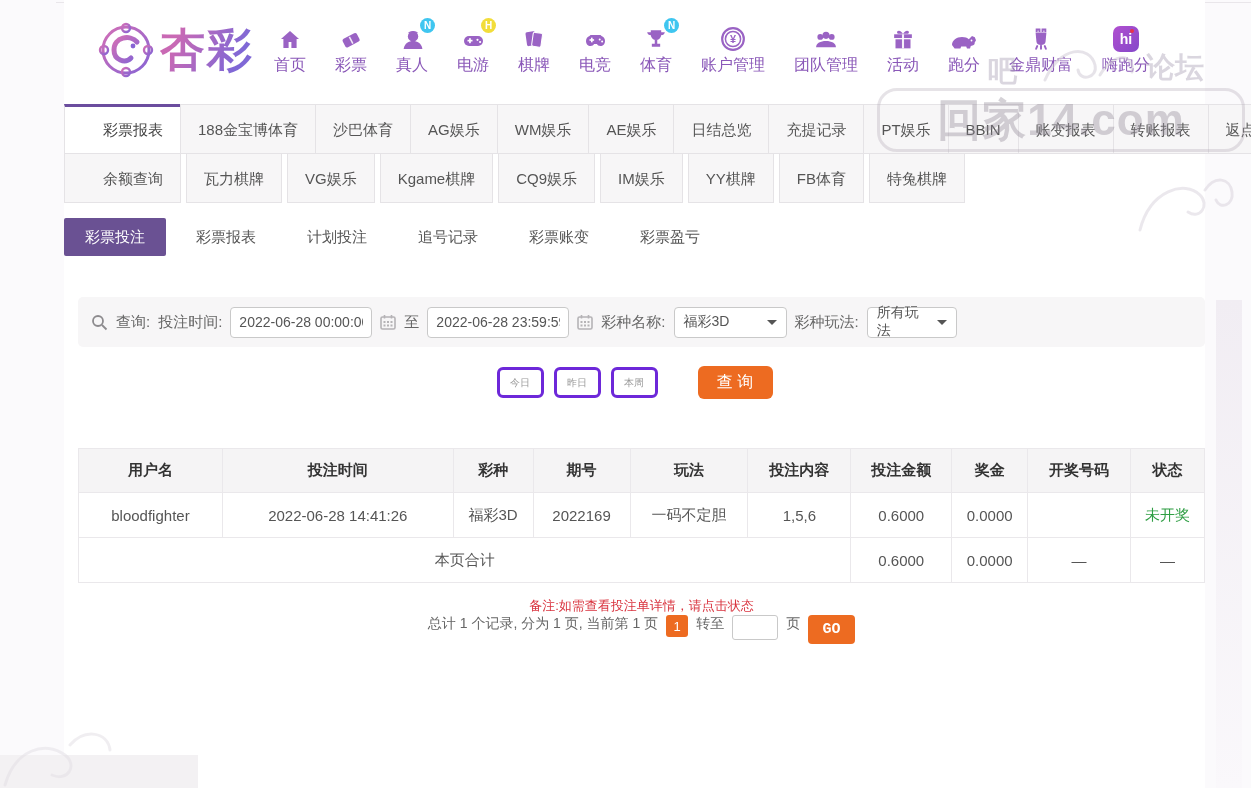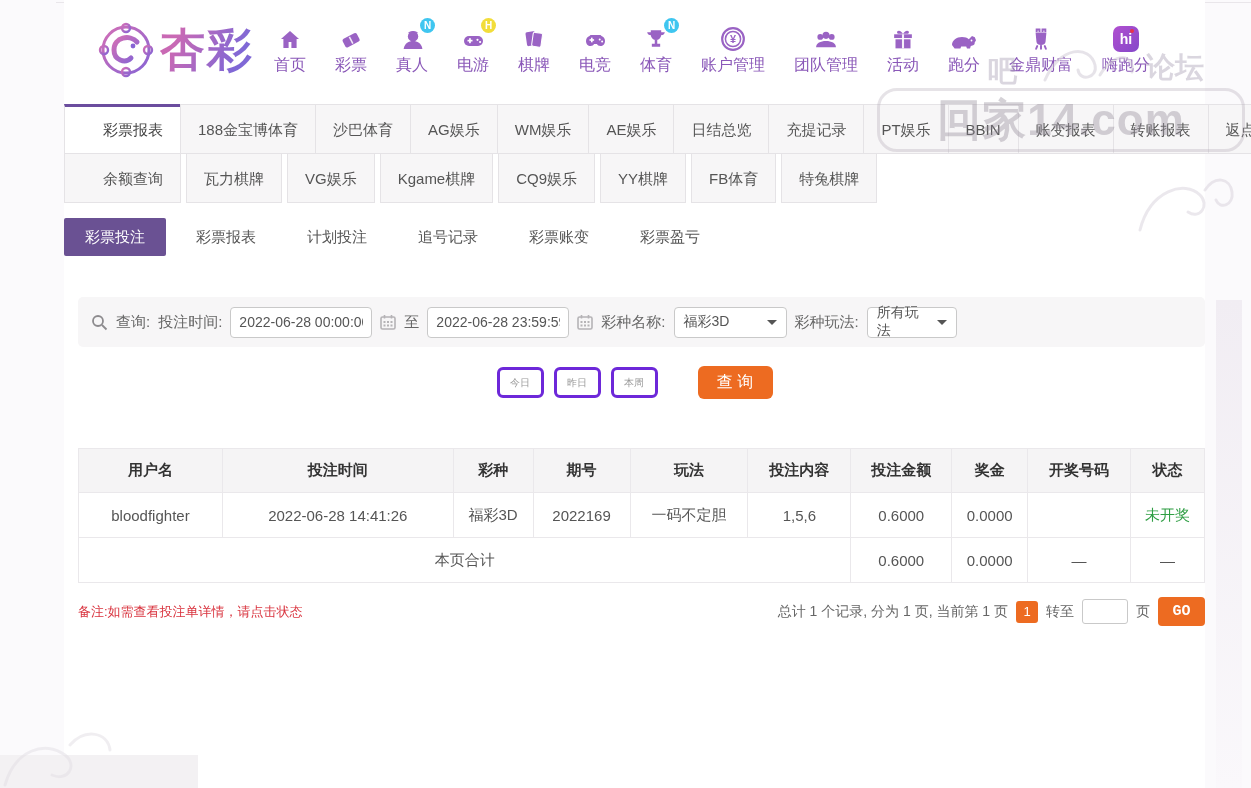--- a/index.html
+++ b/index.html
@@ -62,23 +62,23 @@
 
   
   .table-wrap { margin:49px 0 0 14px; }
   table { border-collapse:collapse; table-layout:fixed; }
   th { background:#f5f4f5; font-size:15px; color:#333; font-weight:bold; height:44px;
     border:1px solid #eae8eb; text-align:center; }
   td { height:45px; font-size:15px; color:#555; text-align:center; border:1px solid #eae8eb; background:#fff; }
   .status-open { color:#2f9e44; cursor:pointer; }
 
   
-  .footrow { display:flex; justify-content:space-between; align-items:center; margin:14px 0 0 14px; width:1127px; }
+  .footrow { display:flex; justify-content:space-between; align-items:center; margin:14px 0 0 14px; width:1127px;flex-direction:column; }
   .note { color:#d9333e; font-size:13px; }
-  .pager { display:flex; align-items:center; gap:8px; color:#666; font-size:14px; }
+  .pager { display:flex; align-items:flex-start; gap:8px; color:#666; font-size:14px; }
   .page-badge { min-width:22px; height:22px; padding:0 4px; background:#ed6b21; color:#fff; border-radius:3px;
     display:flex; align-items:center; justify-content:center; font-size:13px; cursor:pointer; }
   .goto-input { width:46px; height:25px; border:1px solid #c9c9c9; border-radius:3px; font-family:inherit; padding:0 4px; }
   .go-btn { width:47px; height:29px; background:#ed6b21; color:#fff; border:none; border-radius:4px;
     font-size:15px; font-weight:bold; cursor:pointer; font-family:Liberation Mono, monospace; }
 
   
   .wm { position:absolute; z-index:40; pointer-events:none; }
   .wm-box { left:877px; top:88px; width:368px; height:64px; border:3px solid rgba(165,156,170,0.28);
     border-radius:20px; display:flex; align-items:center; justify-content:center; }
@@ -270,20 +270,21 @@
         <div class="tab">账变报表</div>
         <div class="tab">转账报表</div>
         <div class="tab">返点总额</div>
       </div>
       <div class="tab-row">
         <div class="tab">余额查询</div>
         <div class="tab">瓦力棋牌</div>
         <div class="tab">VG娱乐</div>
         <div class="tab">Kgame棋牌</div>
         <div class="tab">CQ9娱乐</div>
+        <div class="tab">IM娱乐</div>
         <div class="tab">YY棋牌</div>
         <div class="tab">FB体育</div>
         <div class="tab">特兔棋牌</div>
       </div>
     </div>
 
     <div class="subtabs">
       <div class="subtab active">彩票投注</div>
       <div class="subtab">彩票报表</div>
       <div class="subtab">计划投注</div>

